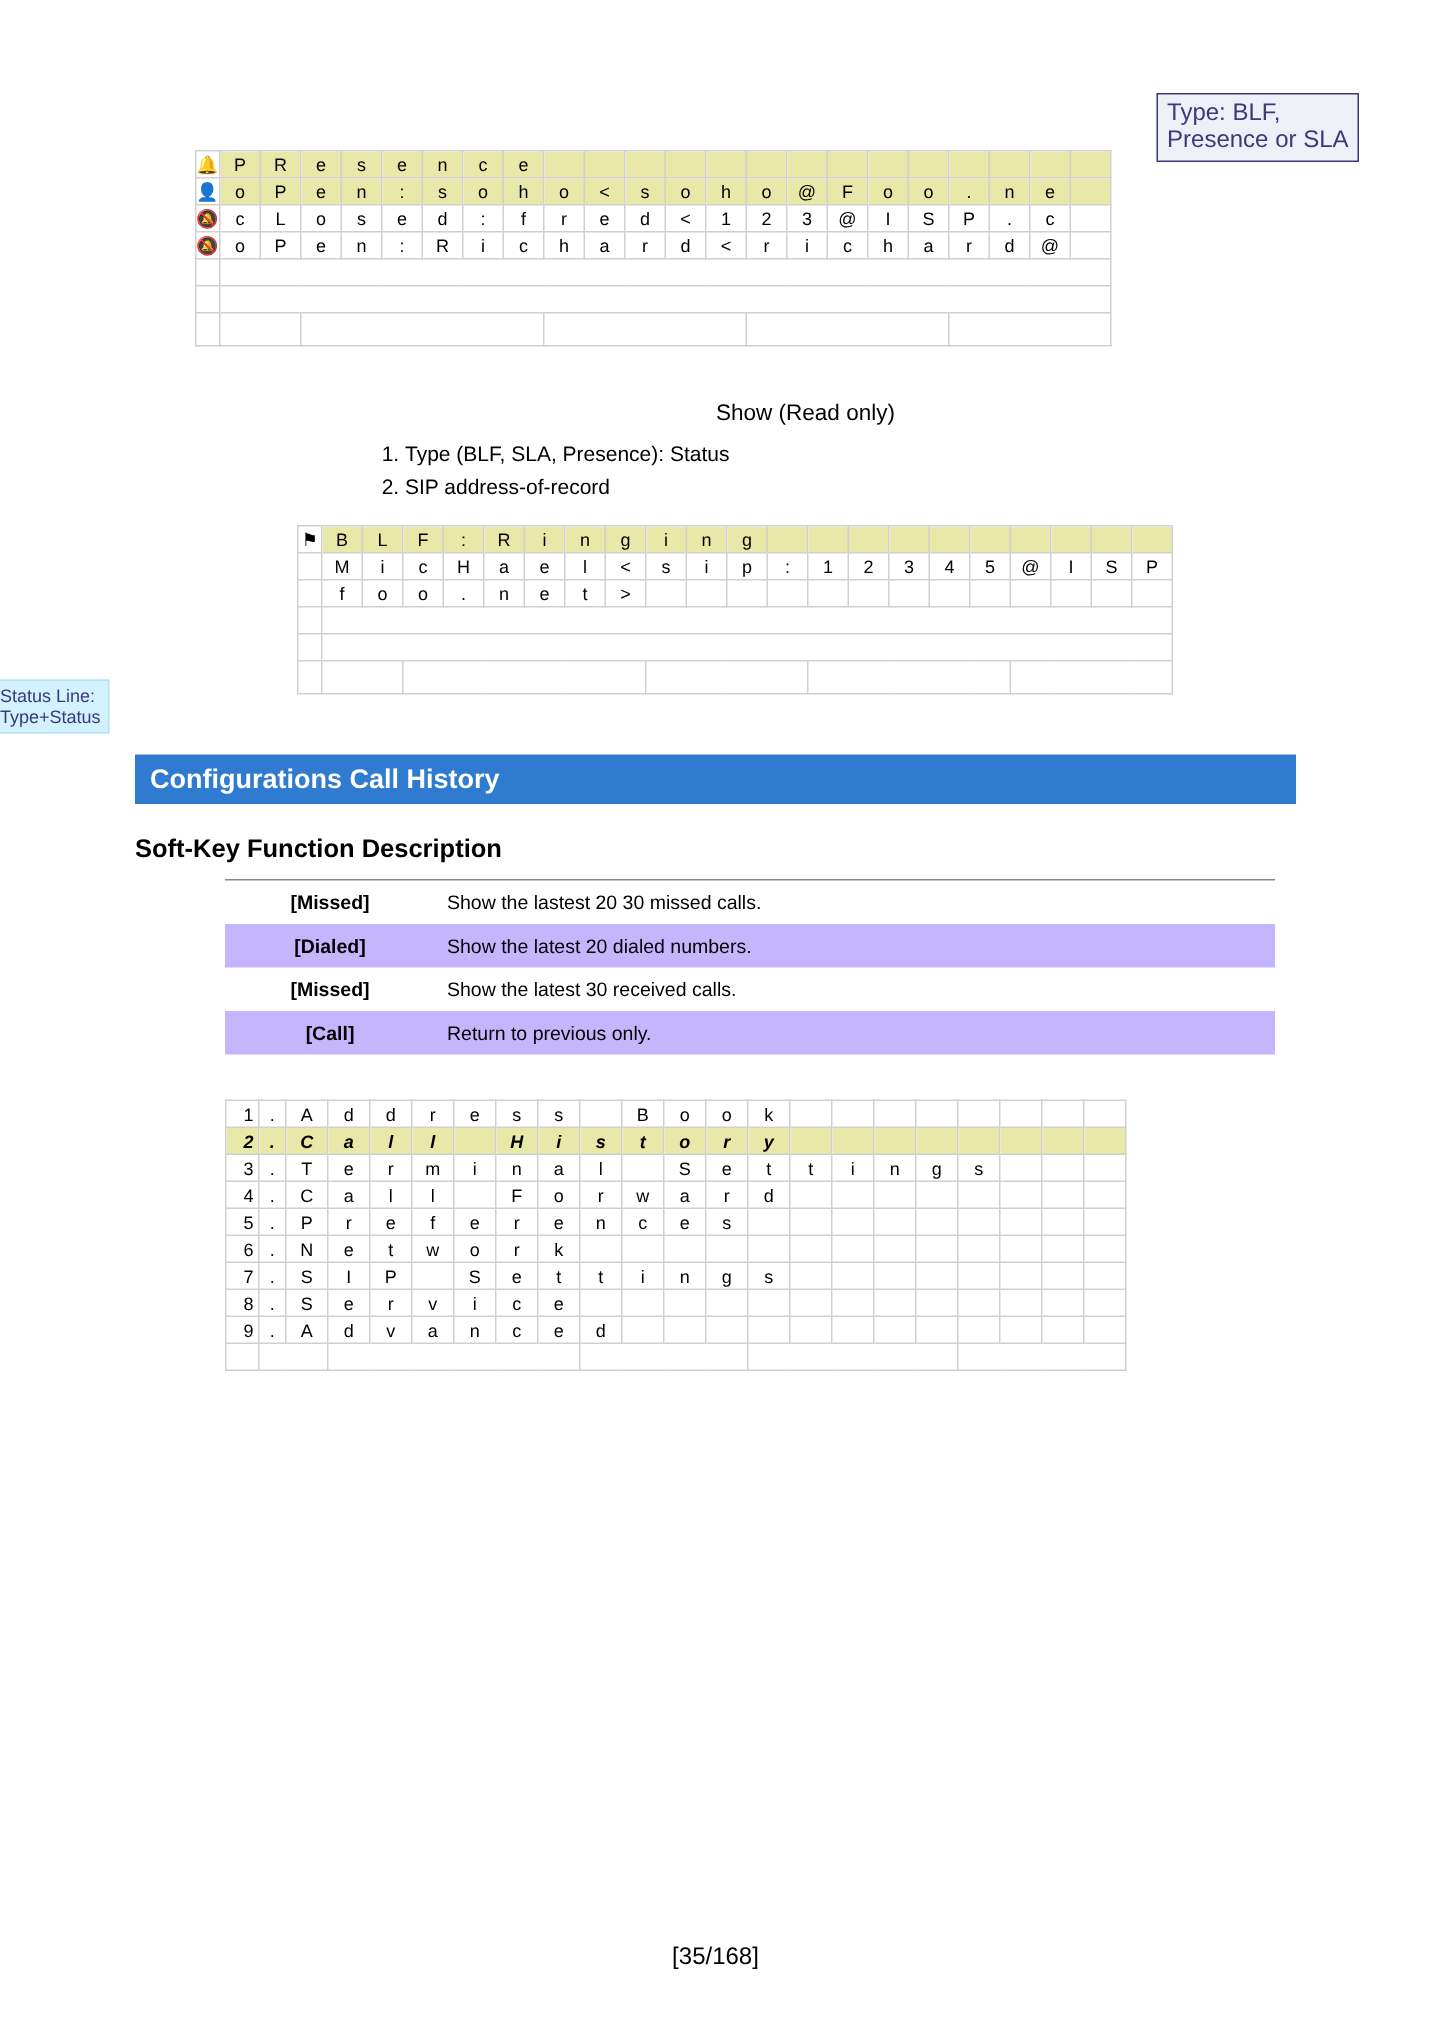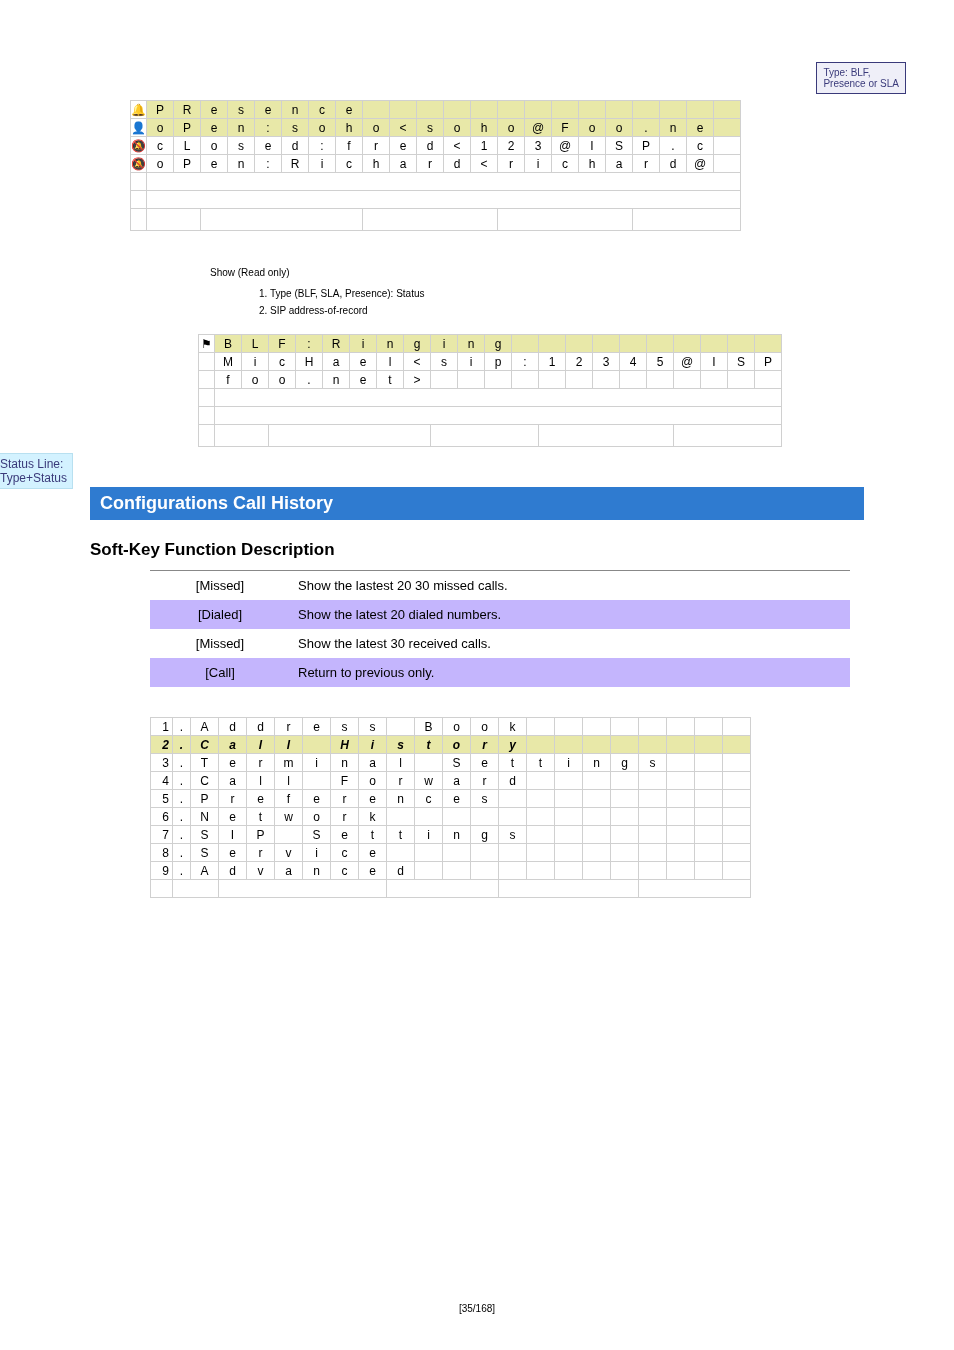--- a/index.html
+++ b/index.html
@@ -32,27 +32,27 @@
   .hdr td { background: #e8e8a8; font-weight: normal; }
   .subhdr td { background: #e8e8a8; }
   .wide-row td { height: 22px; }
   .empty-row td { background:#fff; }
 
   .callout {
     position: absolute;
     border: 1px solid #3a3a7a;
     background: #efeff8;
     color: #3a3a7a;
-    font-size: 10px;
+    font-size: 16px;
     padding: 4px 6px;
   }
 
-  .section-text { font-size: 10px; margin: 0 0 10px 120px; }
+  .section-text { font-size: 15px; margin: 0 0 10px 120px; text-align: center; }
   .ol { margin-left: 180px; margin-top: 8px; }
-  .ol li { margin-bottom: 6px; font-size: 10px; }
+  .ol li { margin-bottom: 6px; font-size: 14px; }
 
   .blue-label {
     position: absolute;
     background: #d3f2ff;
     color: #3a3a7a;
     font-size: 12px;
     padding: 3px 5px;
     border: 1px solid #b8e0f0;
   }
 
@@ -62,30 +62,30 @@
     font-weight: bold;
     font-size: 18px;
     padding: 6px 10px;
     margin: 40px 0 20px 0;
   }
 
   .sk-title { font-weight: bold; font-size: 17px; margin: 0 0 10px 0; }
   .sk-tbl { width: 700px; margin-left: 60px; border-collapse: collapse; }
   .sk-tbl td { padding: 7px 8px; font-size: 13px; }
   .sk-tbl tr:first-child td { border-top: 1px solid #888; }
-  .sk-tbl .lbl { font-weight: normal; width: 140px; text-align: center; }
+  .sk-tbl .lbl { font-weight: bold; width: 140px; text-align: center; }
   .sk-tbl .alt td { background: #c4b5fd; }
 
   .tbl3 { margin-top: 30px; }
   .tbl3 td { width: 28px; height: 18px; }
   .tbl3 .num-col { width: 22px; text-align: right; padding-right: 3px; }
   .tbl3 .dot-col { width: 18px; }
   .tbl3 .alt td { background: #e8e8a8; font-style: italic; font-weight: bold; }
 
-  .footer { position: absolute; bottom: 36px; width: 774px; text-align: center; font-size: 10px; }
+  .footer { position: absolute; bottom: 36px; width: 774px; text-align: center; font-size: 16px; }
 </style>
 </head>
 <body>
 
 <div class="callout" style="top:62px; right:48px; white-space:pre;">Type: BLF,
 Presence or SLA</div>
 
 <div style="position:relative; margin-top:30px;">
 <table class="tbl" style="margin-left:40px;">
   <tbody>

